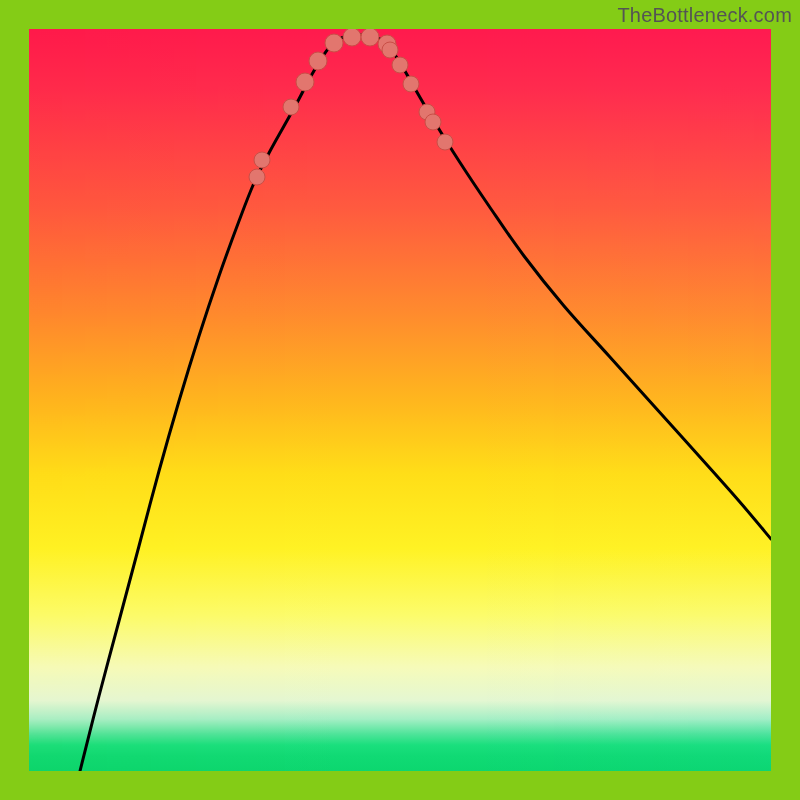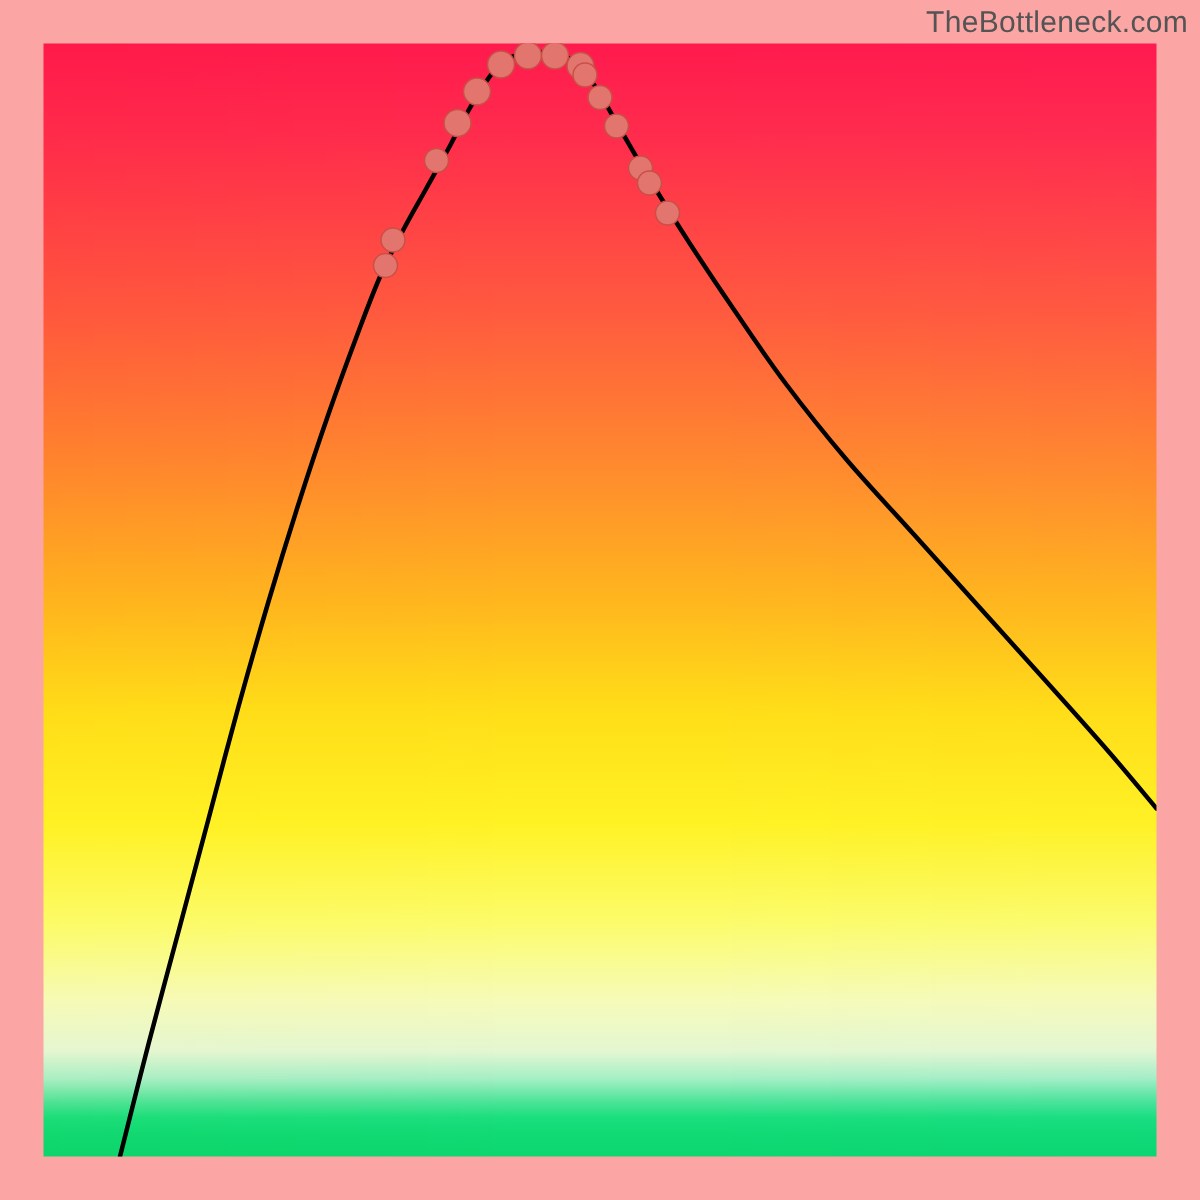--- a/index.html
+++ b/index.html
@@ -7,21 +7,21 @@
     padding: 0;
     width: 800px;
     height: 800px;
     background: #000;
     overflow: hidden;
     font-family: Arial, Helvetica, sans-serif;
   }
   .frame {
     position: absolute;
     inset: 0;
-    background: #fca5a5;
+    background: #84cc16;
   }
   .plot-area {
     position: absolute;
     left: 29px;
     top: 29px;
     width: 742px;
     height: 742px;
   }
   .gradient-bg {
     position: absolute;

